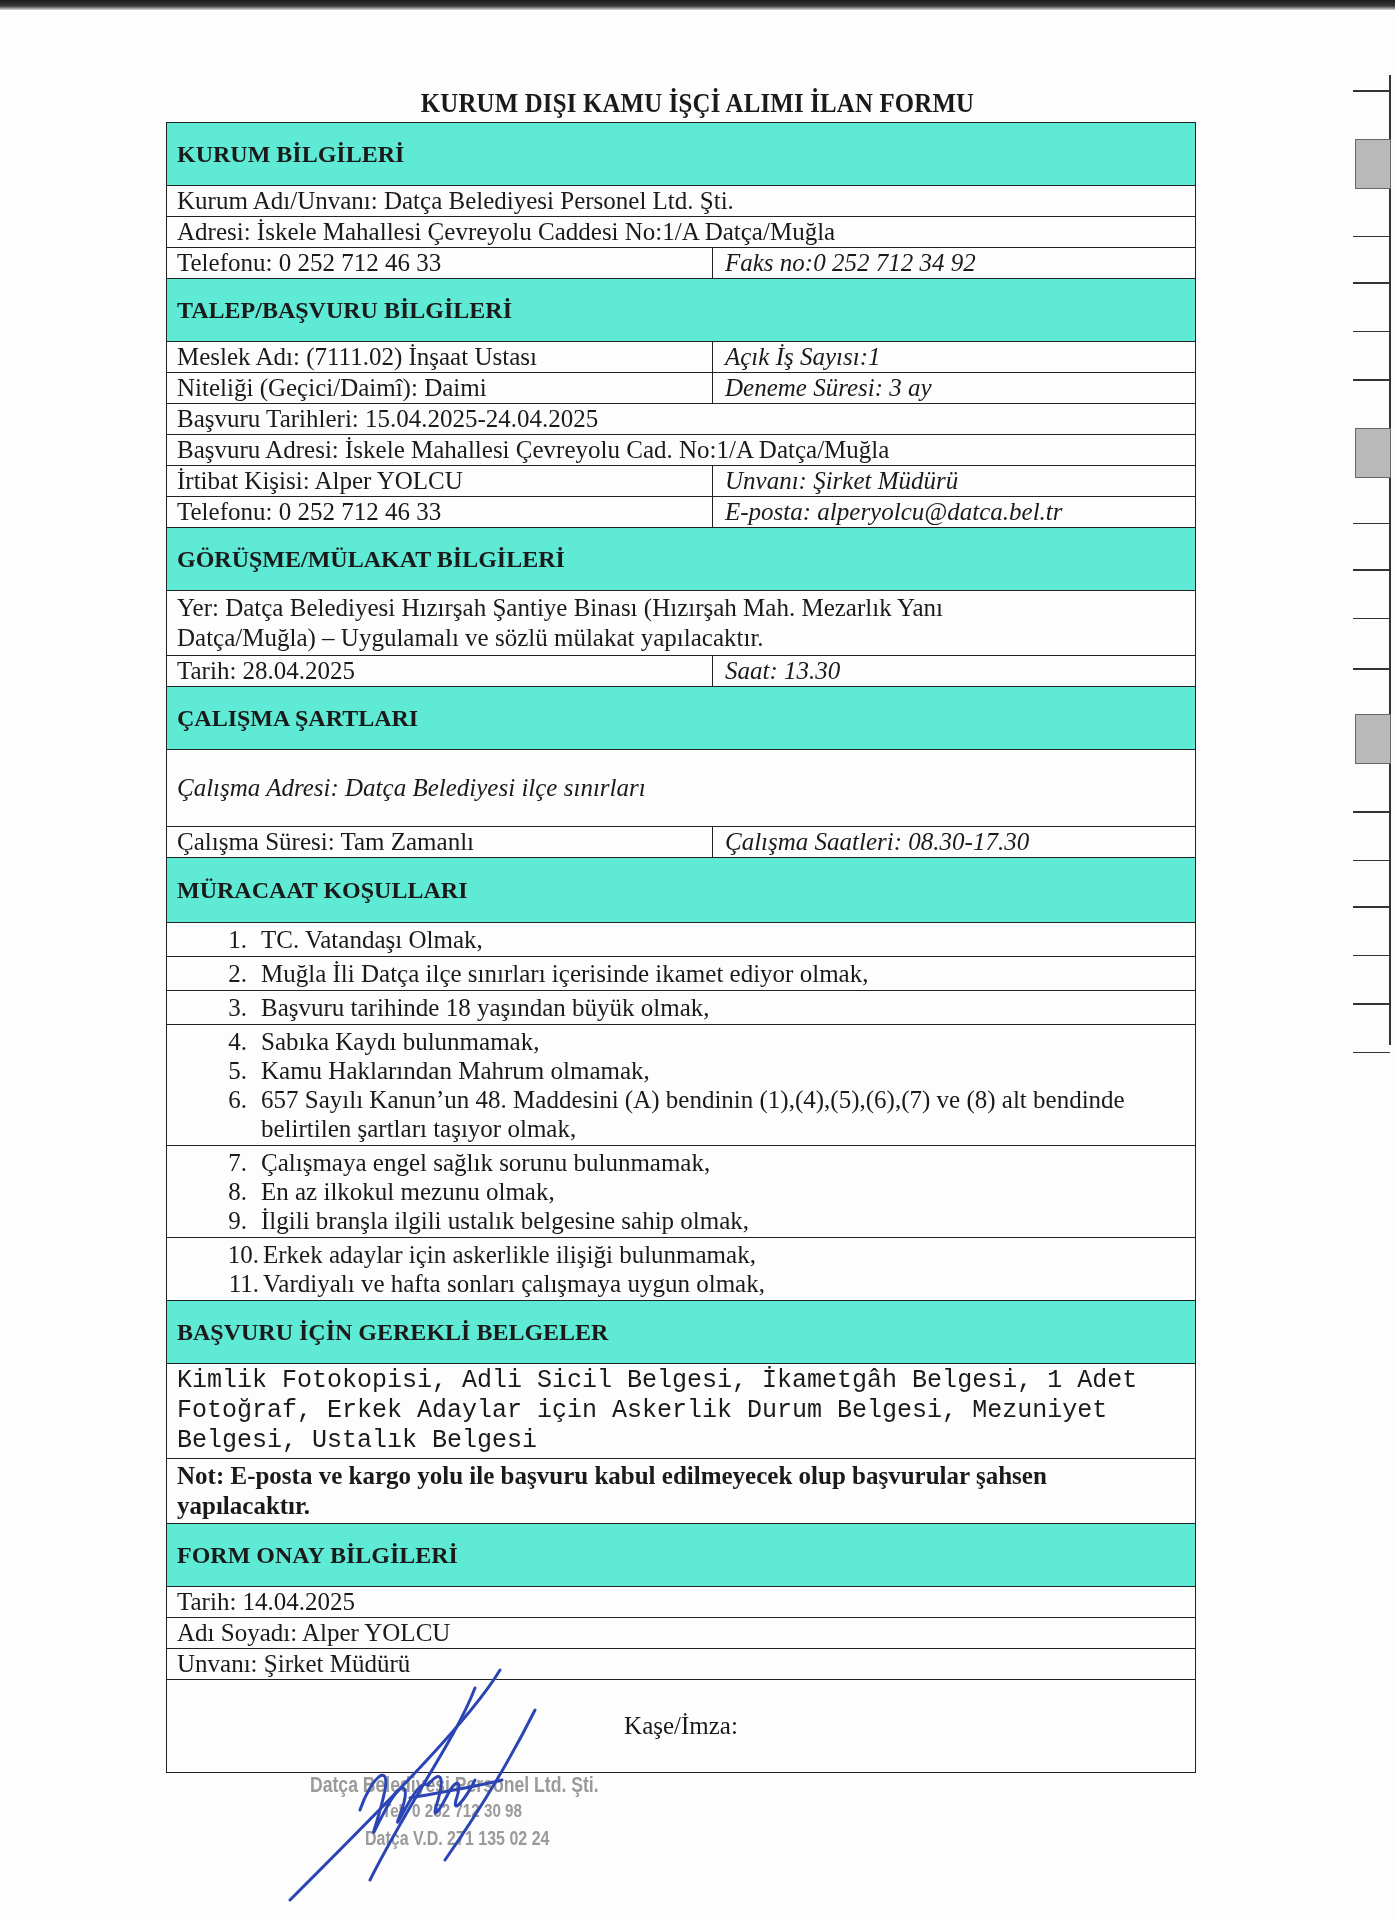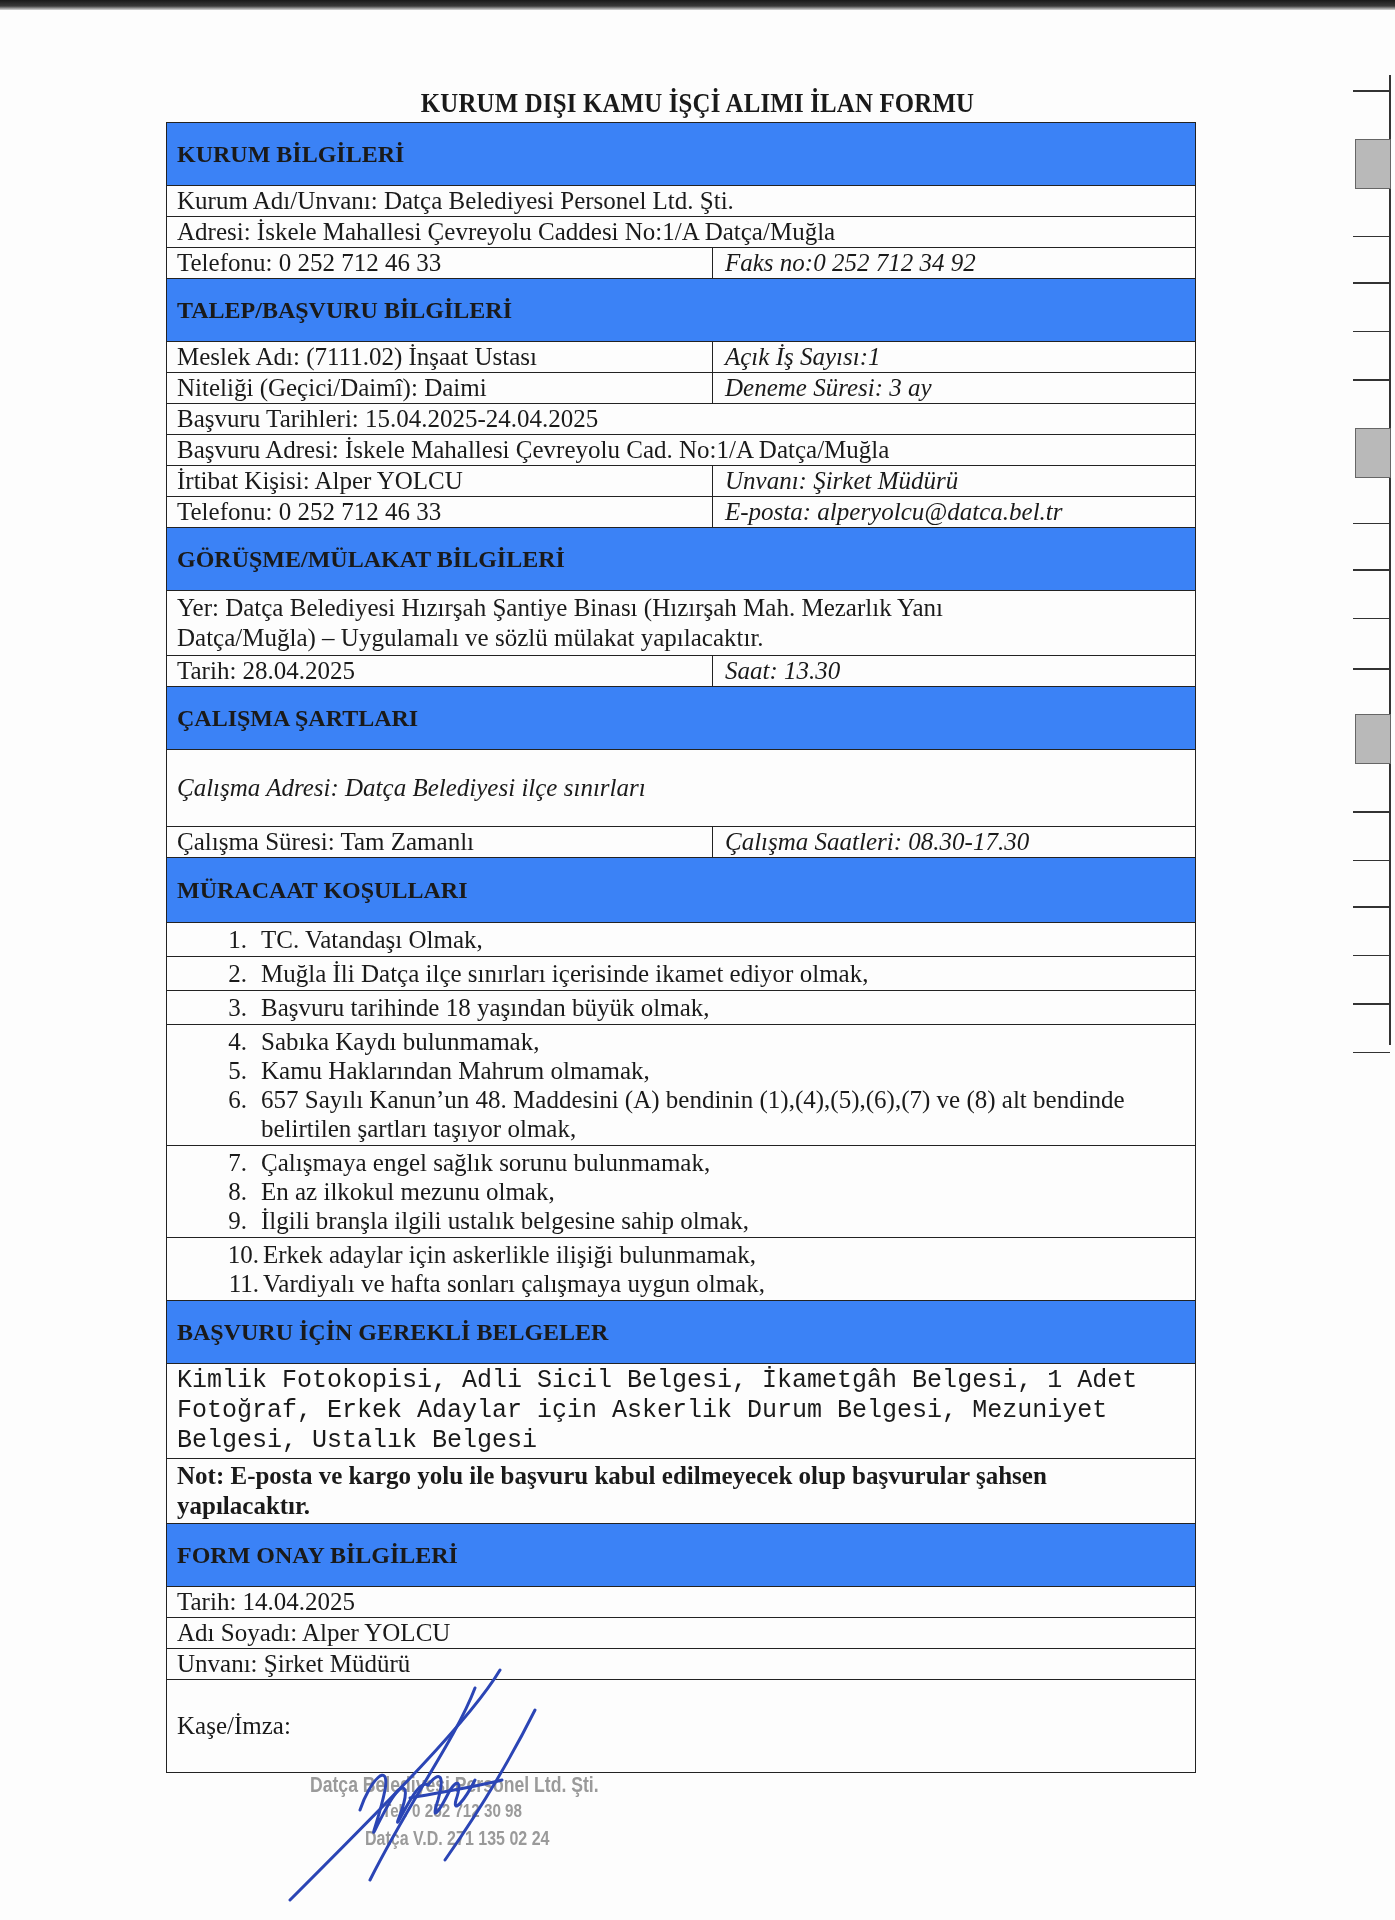--- a/index.html
+++ b/index.html
@@ -27,32 +27,32 @@
       display: flex; font-size: 25px; line-height: 30px;
     }
     .row .cell {
       padding: 0 10px; box-sizing: border-box;
       white-space: nowrap; overflow: visible;
     }
     .row .cell.left { width: 546px; border-right: 1.5px solid #222; }
     .row .cell.right { flex: 1; padding-left: 12px; font-style: italic; }
     .row .cell.full { flex: 1; }
     .section-head {
-      background: #3b82f6; height: 62px; display: flex; align-items: center;
+      background: #5eead4; height: 62px; display: flex; align-items: center;
       font-weight: bold; font-size: 24px; padding-left: 10px;
     }
     .section-head.short { height: 64px; }
     .wrap { white-space: normal !important; }
     .list-row { display: block; padding: 2px 0 2px 0; }
     .list-item { display: flex; font-size: 25px; line-height: 29px; }
     .list-item .num { width: 94px; text-align: right; padding-right: 14px; box-sizing: border-box; }
     .list-item.two .num { width: 96px; padding-right: 4px; }
     .list-item .txt { flex: 1; }
     .note { font-weight: bold; }
-    .sign-row { height: 92px; display: flex; align-items: center; }
+    .sign-row { height: 92px; display: flex; align-items: center; text-align: center; }
     .stamp {
       position: absolute; left: 0; top: 0; width: 1395px; height: 1920px; pointer-events: none;
     }
     .stamp-text {
       position: absolute; font-family: "Liberation Sans", sans-serif; color: #9a9a9a;
       font-weight: bold; font-size: 20px; transform: scaleX(0.8); transform-origin: left;
     }
     .signature { position: absolute; left: 270px; top: 1650px; }
     .margin-strip {
       position: absolute; left: 1353px; top: 60px; width: 42px; height: 1000px;

